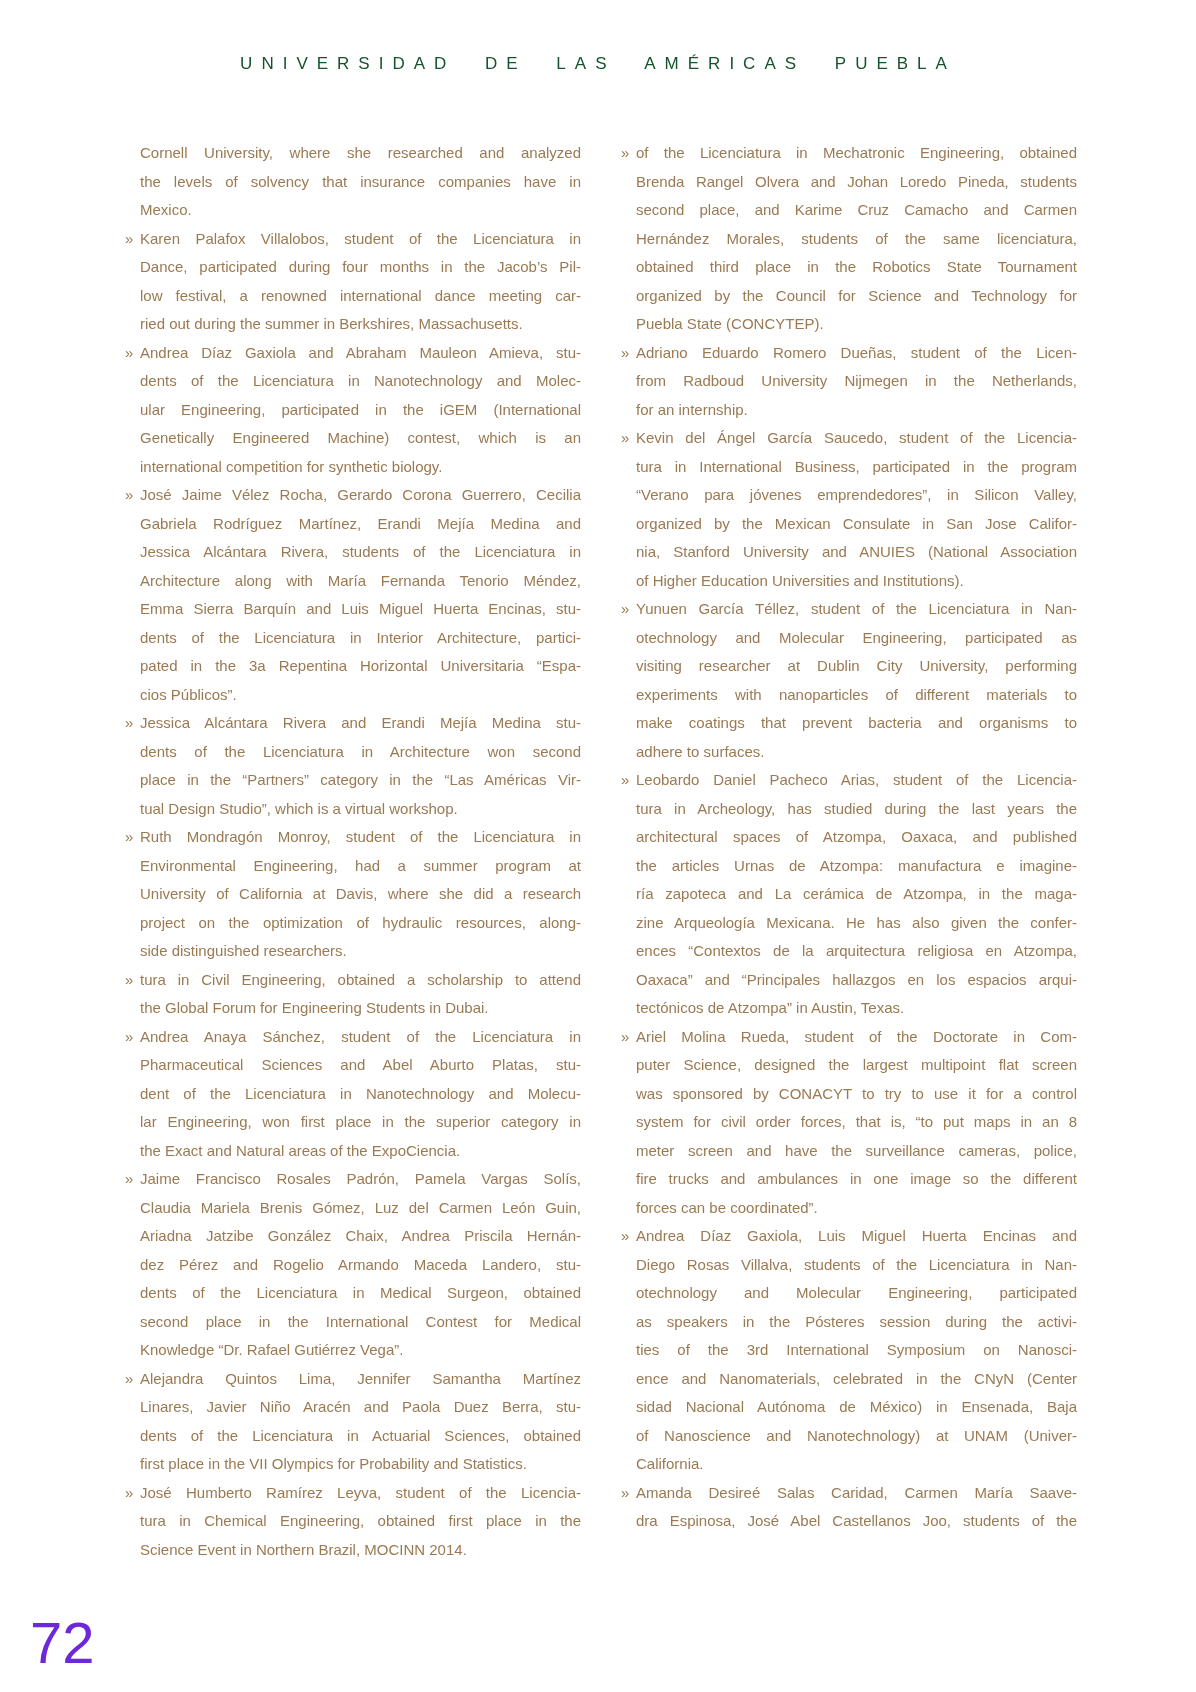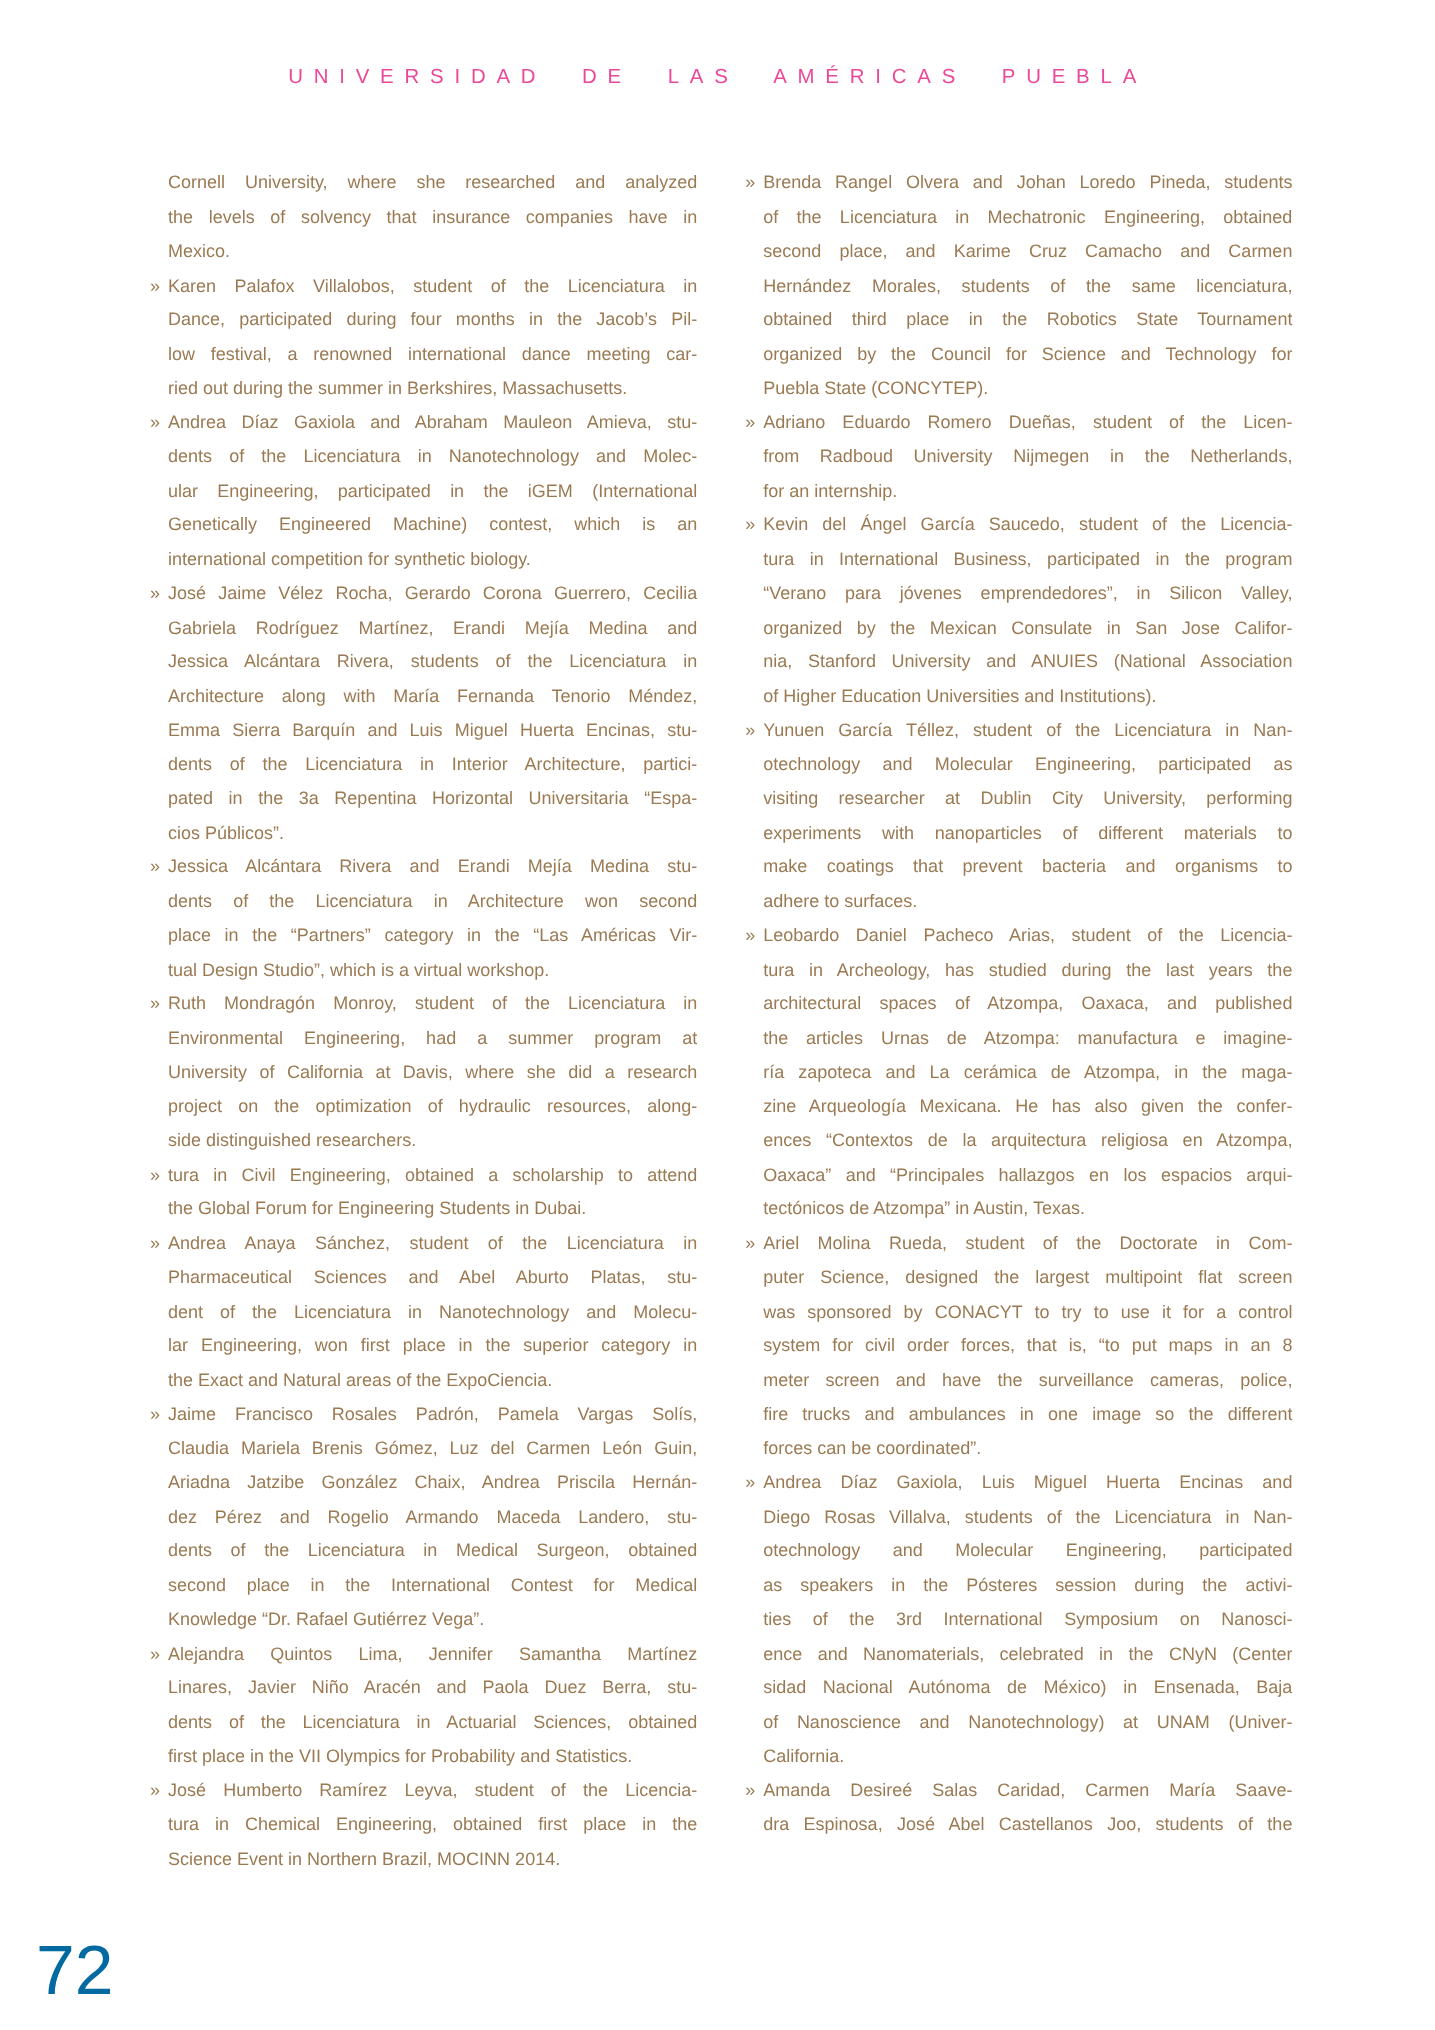--- a/index.html
+++ b/index.html
@@ -18,21 +18,21 @@
   .header {
     position: absolute;
     top: 54px;
     left: 0;
     width: 1196px;
     text-align: center;
     font-size: 17px;
     font-weight: 400;
     letter-spacing: 9px;
     word-spacing: 16px;
-    color: #ec4899;
+    color: #14532d;
     white-space: nowrap;
   }
   .col {
     position: absolute;
     top: 139px;
     width: 456px;
     color: #9a7a53;
     font-size: 15px;
     line-height: 28.5px;
   }
@@ -57,21 +57,21 @@
   .line.end {
     text-align-last: left;
   }
   .pagenum {
     position: absolute;
     left: 30px;
     top: 1614px;
     font-size: 58px;
     line-height: 1;
     font-weight: 400;
-    color: #0369a1;
+    color: #6d28d9;
   }
 </style>
 </head>
 <body>
 
 <div class="page">
   <div class="header">UNIVERSIDAD DE LAS AMÉRICAS PUEBLA</div>
 
   <div class="col col-left">
       <div class="item">
@@ -154,22 +154,22 @@
         <span class="bullet">»</span>
         <div class="line">José Humberto Ramírez Leyva, student of the Licencia-</div>
         <div class="line">tura in Chemical Engineering, obtained first place in the</div>
         <div class="line end">Science Event in Northern Brazil, MOCINN 2014.</div>
       </div>
     </div>
 
   <div class="col col-right">
       <div class="item">
         <span class="bullet">»</span>
+        <div class="line">of the Licenciatura in Mechatronic Engineering, obtained</div>
         <div class="line">Brenda Rangel Olvera and Johan Loredo Pineda, students</div>
-        <div class="line">of the Licenciatura in Mechatronic Engineering, obtained</div>
         <div class="line">second place, and Karime Cruz Camacho and Carmen</div>
         <div class="line">Hernández Morales, students of the same licenciatura,</div>
         <div class="line">obtained third place in the Robotics State Tournament</div>
         <div class="line">organized by the Council for Science and Technology for</div>
         <div class="line end">Puebla State (CONCYTEP).</div>
       </div>
       <div class="item">
         <span class="bullet">»</span>
         <div class="line">Adriano Eduardo Romero Dueñas, student of the Licen-</div>
         <div class="line">from Radboud University Nijmegen in the Netherlands,</div>

